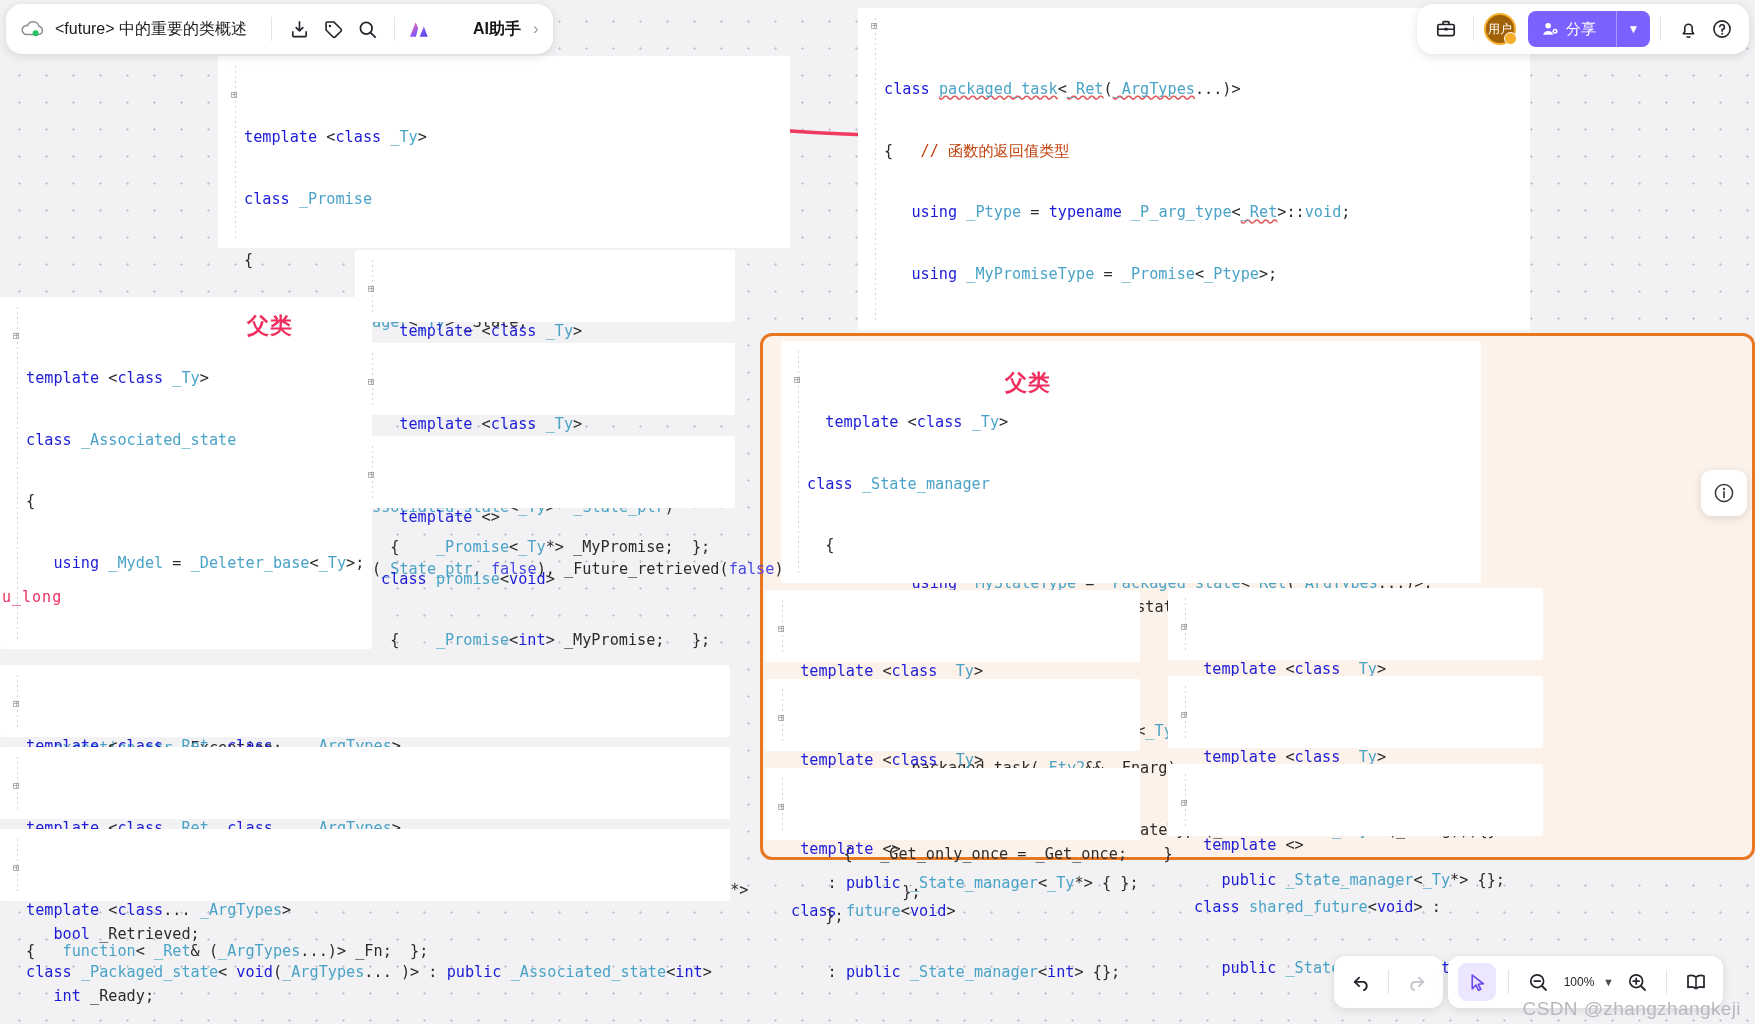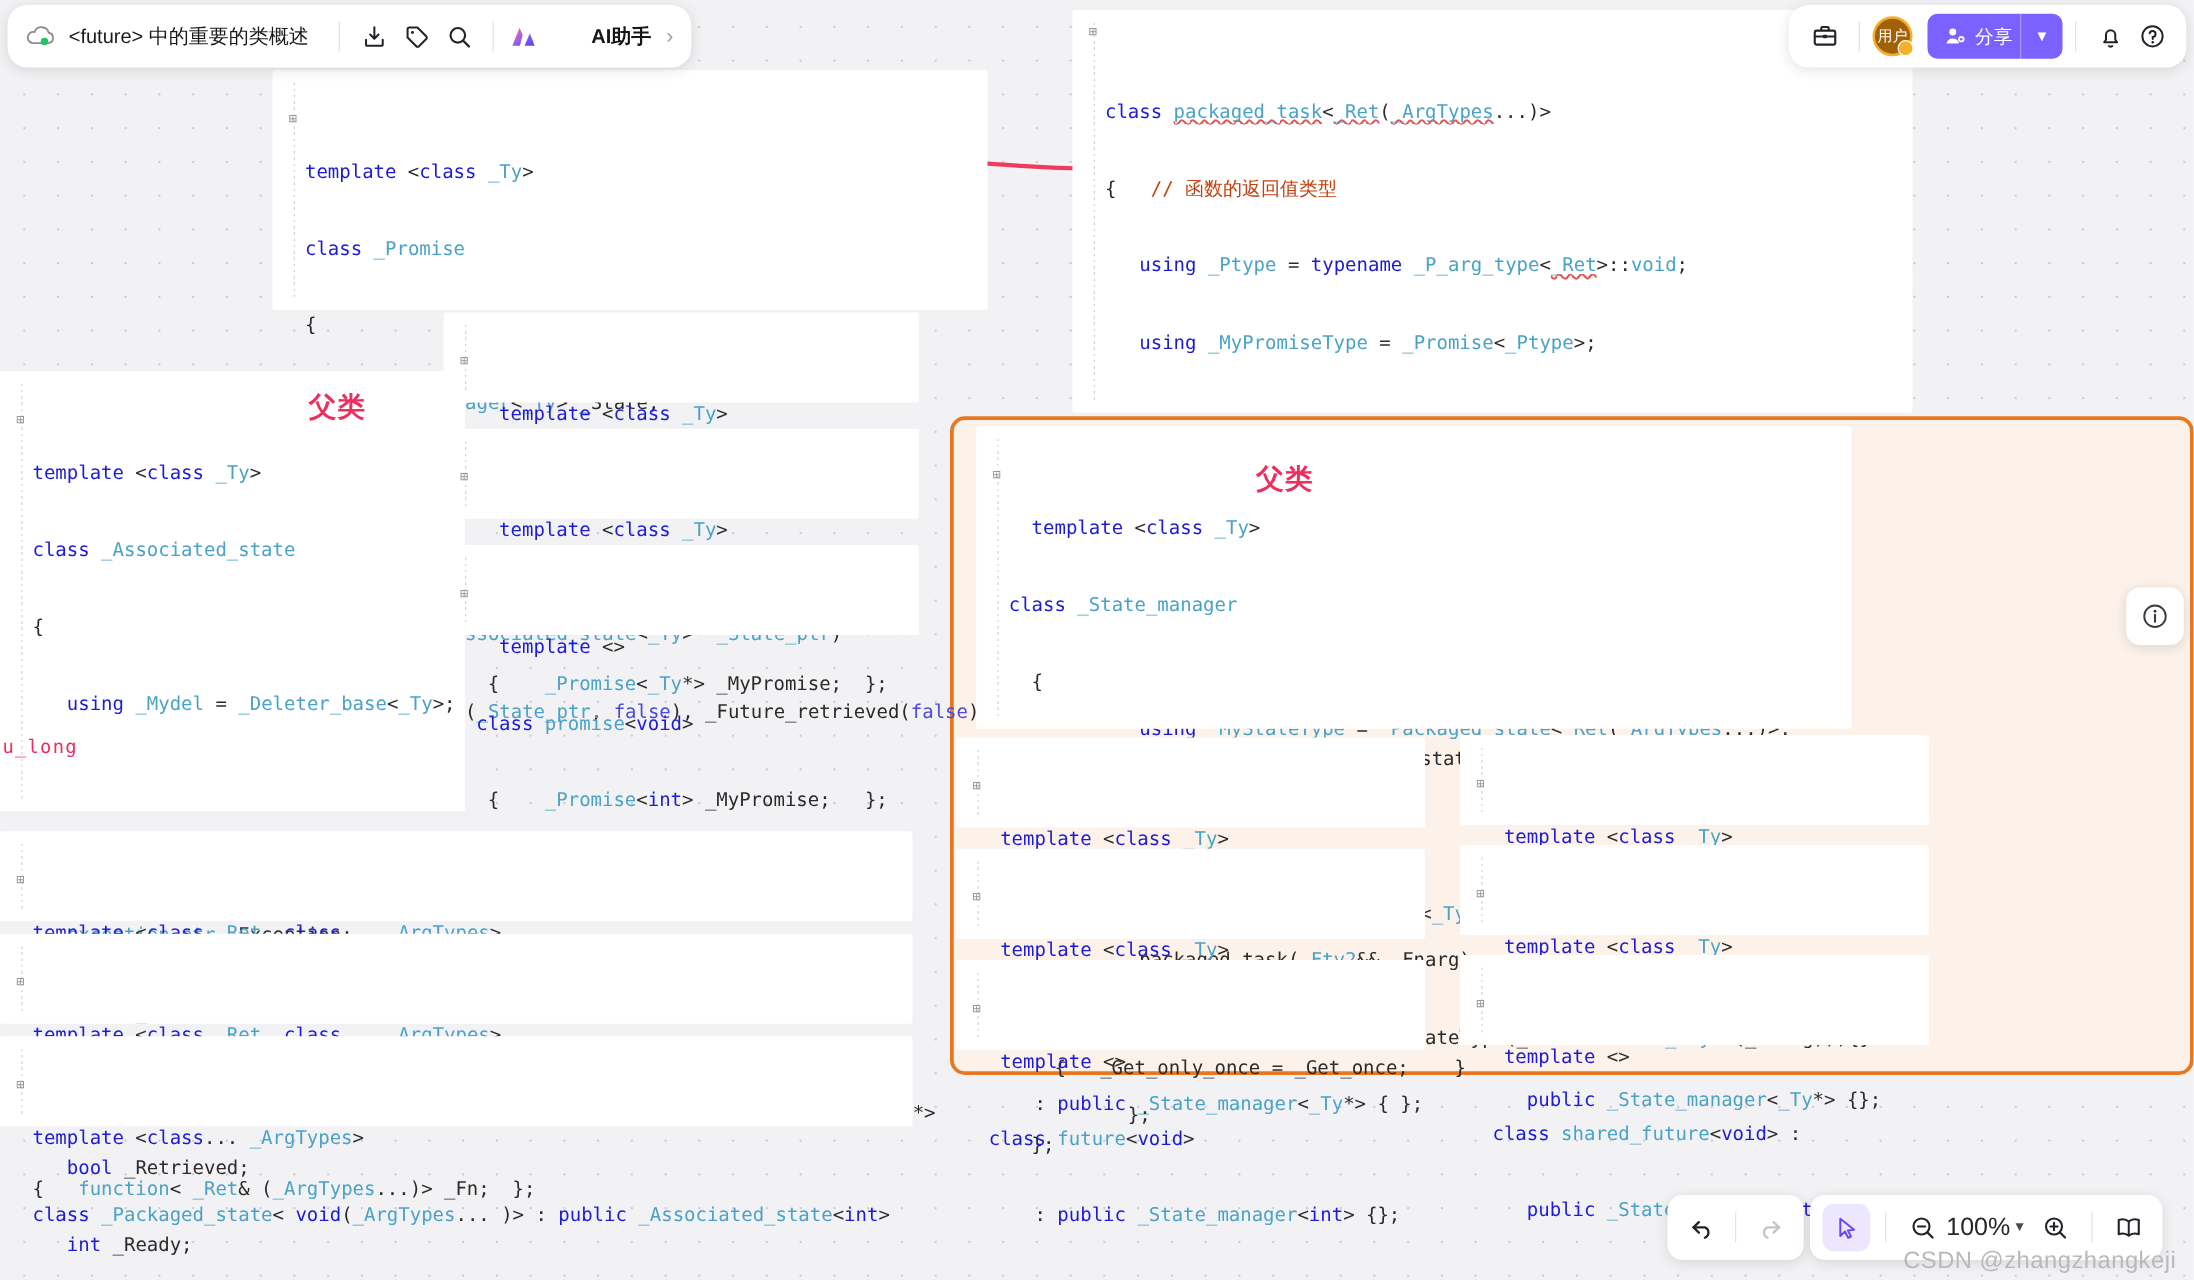--- a/index.html
+++ b/index.html
@@ -114,21 +114,21 @@
     content: ""; position: absolute; right: -3px; bottom: -2px;
     width: 11px; height: 11px; border-radius: 50%;
     background: #f6ae2d; border: 1.5px solid #fff;
   }
   .share-btn {
     display: flex; align-items: center; height: 36px;
     background: #7b61ff; color: #fff; border-radius: 8px;
     padding: 0 0 0 13px; margin-left: 12px; cursor: pointer;
     font-size: 15px; font-family: "Liberation Sans", sans-serif;
   }
-  .share-btn .lbl { margin-left: 7px; margin-right: 6px; }
+  .share-btn .lbl { margin-left: 7px; margin-right: 20px; }
   .share-caret {
     border-left: 1px solid rgba(255,255,255,.35);
     height: 36px; width: 34px;
     display: flex; align-items: center; justify-content: center; font-size: 12px;
   }
 
   
   #info-float {
     position: absolute; right: 8px; top: 470px;
     width: 46px; height: 46px; border-radius: 11px;
@@ -147,21 +147,21 @@
     position: absolute; left: 1448px; bottom: 16px; height: 52px;
     background: #fff; border-radius: 12px;
     box-shadow: 0 2px 10px rgba(30,30,50,.13);
     display: flex; align-items: center; padding: 0 10px; gap: 2px;
   }
   .tool-active {
     width: 38px; height: 38px; border-radius: 9px; background: #ece7ff;
     display: flex; align-items: center; justify-content: center; cursor: pointer;
   }
   .zoom-val {
-    font-size: 20px; color: #25252b; min-width: 44px; text-align: center;
+    font-size: 12px; color: #25252b; min-width: 44px; text-align: center;
     font-family: "Liberation Sans", sans-serif; cursor: pointer;
   }
   #watermark {
     position: absolute; right: 14px; bottom: 4px;
     color: #b9b9bd; font-size: 19px;
     font-family: "Liberation Sans", sans-serif;
     letter-spacing: .4px;
     pointer-events: none;
   }
   svg { display: block; }

